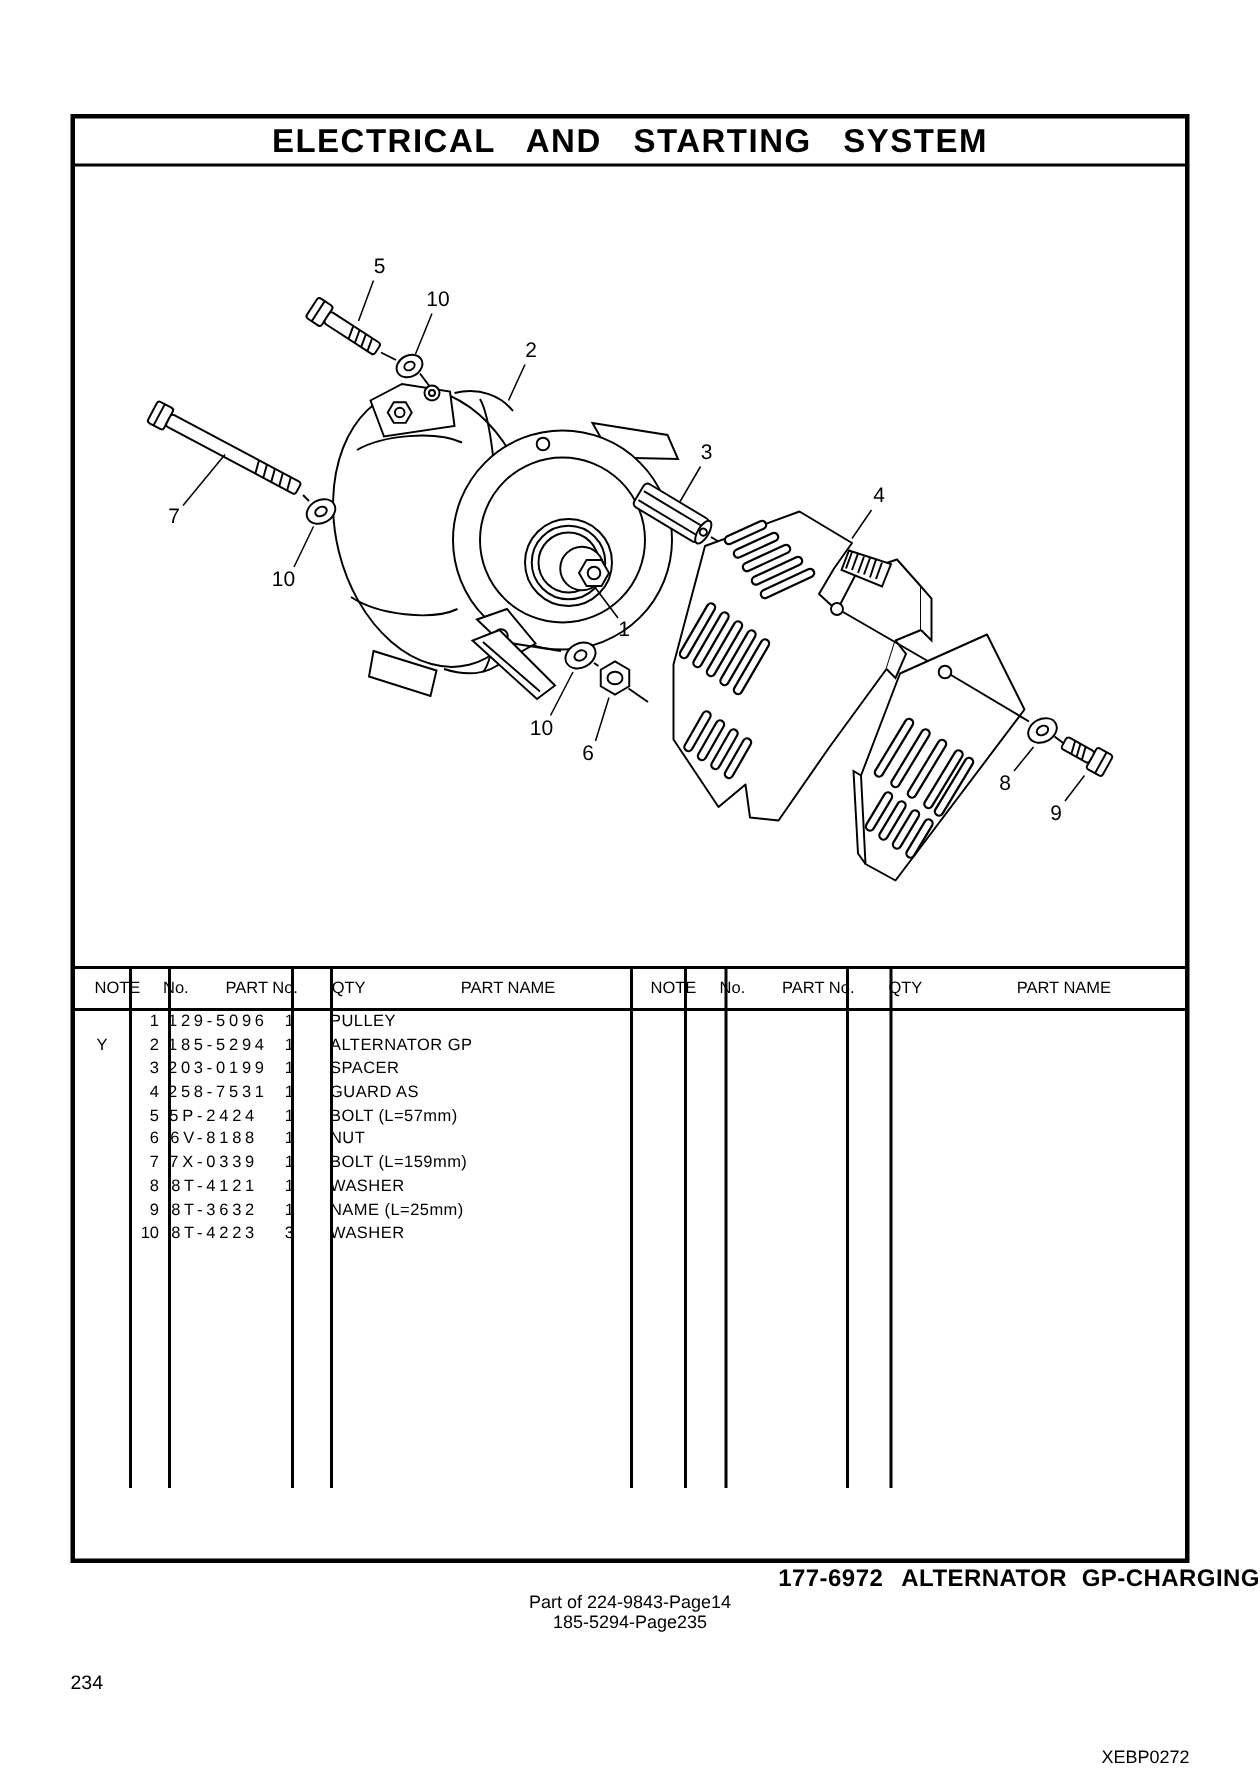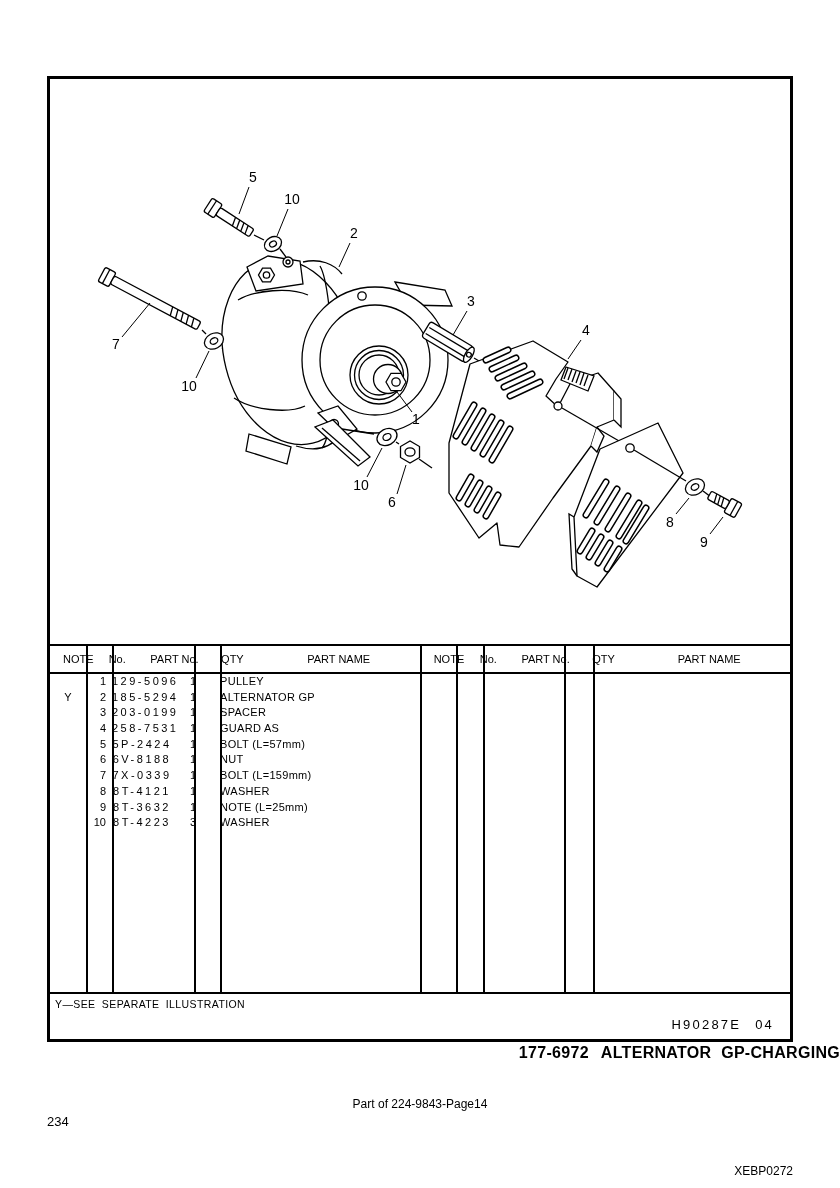--- a/index.html
+++ b/index.html
@@ -16,48 +16,51 @@
               border-top:2px solid #000;box-sizing:border-box;}
   .vline{position:absolute;top:0;bottom:0;width:0;border-left:2px solid #000;}
   .thead{position:absolute;left:0;top:0;width:740px;height:26px;border-bottom:2px solid #000;
          display:flex;box-sizing:content-box;}
   .th{display:flex;align-items:center;justify-content:center;font-size:11px;white-space:nowrap;padding-left:13px;}
   .rows{position:absolute;left:0;top:28px;width:370px;}
   .t-row{display:flex;height:15.7px;}
   .tc{font-size:11px;line-height:15.7px;height:15.7px;white-space:nowrap;overflow:visible;}
   .tc-note{width:36px;text-align:center;}
   .tc-no{width:26px;text-align:right;padding-right:6px;box-sizing:border-box;}
-  .tc-part{width:64px;text-align:center;padding-right:4px;letter-spacing:2.5px;box-sizing:border-box;}
+  .tc-part{width:64px;text-align:right;padding-right:4px;letter-spacing:2.5px;box-sizing:border-box;}
   .tc-qty{width:26px;text-align:right;padding-right:6px;box-sizing:border-box;}
   .tc-name{flex:1;padding-left:18px;letter-spacing:0.3px;box-sizing:border-box;}
   
   .box-footer{position:absolute;left:0;top:913px;width:740px;height:47px;
               border-top:2px solid #000;box-sizing:border-box;}
   .note-legend{position:absolute;left:5px;top:4px;font-size:10.5px;word-spacing:3px;letter-spacing:0.4px;}
   .drawing-code{position:absolute;right:16px;bottom:7px;font-size:13px;letter-spacing:2.2px;}
   .drawing-code .rev{margin-left:14px;}
   
   .caption{position:absolute;left:0;top:1044px;width:840px;text-align:center;}
   .caption-title{font-size:16px;font-weight:bold;letter-spacing:0.3px;text-align:right;}
   .caption-title .cap-name{margin-left:12px;word-spacing:5px;}
-  .caption-sub{font-size:12px;line-height:13px;margin-top:36px;}
+  .caption-sub{font-size:12px;line-height:13px;}
   .page-num{position:absolute;left:47px;top:1114px;font-size:13px;}
   .doc-code{position:absolute;right:47px;top:1116px;font-size:12px;margin-top:48px;}
   
   svg .callout-num{font-family:"Liberation Sans",sans-serif;font-size:14px;fill:#000;stroke:none;}
   svg .leader{stroke:#000;stroke-width:1;fill:none;}
   svg .slot-o{stroke:#000;stroke-width:7;stroke-linecap:round;fill:none;}
   svg .slot-i{stroke:#fff;stroke-width:4;stroke-linecap:round;fill:none;}
 </style>
 </head>
 <body>
 
 <div class="page">
   <div class="main-box">
 
+    <div class="title-bar">
+      <span class="title">ELECTRICAL AND STARTING SYSTEM</span>
+    </div>
 
     <div class="diagram-area">
       <svg id="diagram-svg" width="740" height="533" viewBox="0 0 740 533">
         <g id="draw-root" transform="translate(-50,-111)" stroke="#000" fill="none" stroke-width="1.3">
 
           <g transform="translate(107,277) rotate(28)">
             <rect x="-6" y="-8" width="12" height="16" rx="2" fill="#fff"></rect>
             <line x1="-1" y1="-8" x2="-1" y2="8"></line>
             <rect x="6" y="-4.5" width="98" height="9" rx="2" fill="#fff"></rect>
             <line x1="72" y1="-4.5" x2="74" y2="4.5"></line>
@@ -338,42 +341,37 @@
             <div class="tc tc-no">8</div>
             <div class="tc tc-part">8T-4121</div>
             <div class="tc tc-qty">1</div>
             <div class="tc tc-name">WASHER</div>
           </div>
           <div class="t-row">
             <div class="tc tc-note"></div>
             <div class="tc tc-no">9</div>
             <div class="tc tc-part">8T-3632</div>
             <div class="tc tc-qty">1</div>
-            <div class="tc tc-name">NOTE (L=25mm)</div>
+            <div class="tc tc-name">NAME (L=25mm)</div>
           </div>
           <div class="t-row">
             <div class="tc tc-note"></div>
             <div class="tc tc-no">10</div>
             <div class="tc tc-part">8T-4223</div>
             <div class="tc tc-qty">3</div>
             <div class="tc tc-name">WASHER</div>
           </div>
         </div>
     </div>
 
-    <div class="box-footer">
-      <div class="note-legend">Y—SEE SEPARATE ILLUSTRATION</div>
-      <div class="drawing-code">
-        <span>H90287E</span><span class="rev">04</span>
-      </div>
-    </div>
   </div>
 
   <div class="caption">
     <div class="caption-title">
       <span>177-6972</span><span class="cap-name">ALTERNATOR GP-CHARGING</span>
     </div>
     <div class="caption-sub">Part of 224-9843-Page14</div>
+    <div class="caption-sub">185-5294-Page235</div>
   </div>
 
   <div class="page-num">234</div>
   <div class="doc-code">XEBP0272</div>
 </div>
 
 </body></html>

